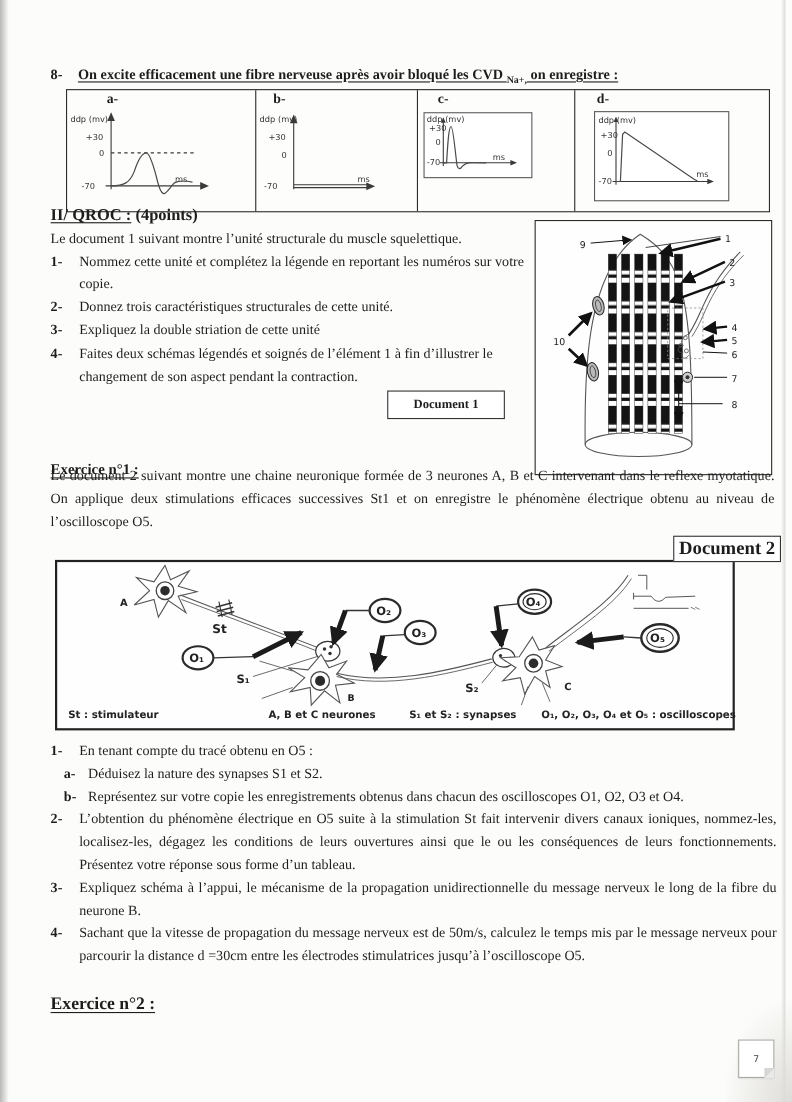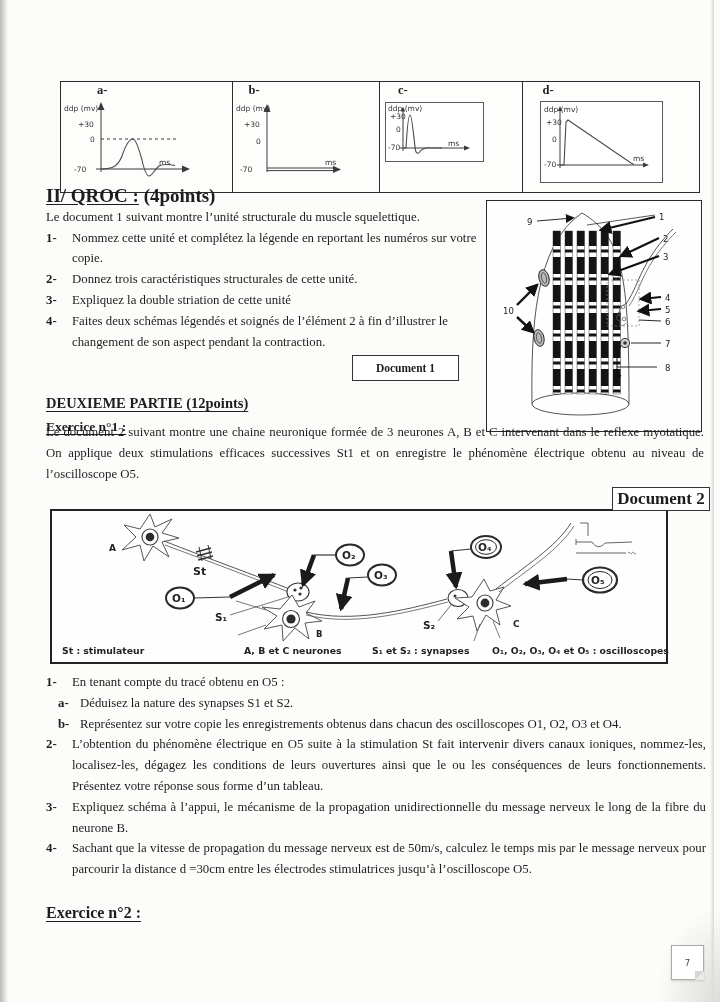--- a/index.html
+++ b/index.html
@@ -30,21 +30,21 @@
   .inner-box{border:1.2px solid #5a5a5a;background:#fff;}
   svg text{font-family:"DejaVu Sans", sans-serif;}
   .axis{stroke:#3a3a3a;stroke-width:1;fill:none;}
   .curve{stroke:#4a4a4a;stroke-width:1.1;fill:none;}
   .gtick{font-size:7.5px;fill:#333;}
   .gylab{font-size:7.5px;fill:#333;}
   .gxlab{font-size:7.5px;fill:#333;}
 
   
   .qroc{position:absolute;left:46px;top:186px;width:447px;font-size:12.8px;line-height:20.8px;}
-  .qroc-h{font-weight:bold;font-size:19px;}
+  .qroc-h{font-weight:bold;font-size:15px;}
   .qroc-h .u{text-decoration:underline;text-underline-offset:2px;}
   .item{display:flex;}
   .item .n{width:26px;font-weight:bold;flex:none;}
   .item .t{flex:1;}
 
   .doc-label{position:absolute;border:1.6px solid #333;background:#fff;
     font-family:Liberation Serif, serif;font-weight:bold;font-size:11.5px;
     display:flex;align-items:center;justify-content:center;}
   .doc1-label{left:352px;top:355px;width:105px;height:24px;}
   .doc2-label{left:612px;top:487px;width:96px;height:22px;font-size:17px;z-index:5;}
@@ -87,20 +87,23 @@
     border-left:9px solid #d6d6d2;border-bottom:9px solid #e9e9e7;transform:rotate(0deg);}
 </style>
 </head>
 <body>
 
 <div class="paper">
   <div class="scan-edge-left"></div>
   <div class="scan-edge-right"></div>
   <div class="scan-corner"></div>
 
+  <div class="q8">
+    <span class="q8-num">8-</span><span class="q8-body"><span>On excite efficacement une fibre nerveuse après avoir bloqué les CVD </span><sub>Na+,</sub><span> on enregistre :</span></span>
+  </div>
 
   <div class="graph-table">
 
     <div class="gcell" style="width:173px;">
       <div class="gcell-label" style="padding-left:36px;">a-</div>
       <svg width="165" height="92" viewBox="0 0 165 92">
         <text class="gylab" x="3" y="13">ddp (mv)</text>
         <line class="axis" x1="40" y1="8" x2="40" y2="74"></line>
         <polygon points="40,4 36.5,12 43.5,12" fill="#3a3a3a"></polygon>
         <text class="gtick" x="17" y="29">+30</text>
@@ -177,21 +180,21 @@
     <div class="item">
       <span class="n">2-</span>
       <span class="t">Donnez trois caractéristiques structurales de cette unité.</span>
     </div>
     <div class="item">
       <span class="n">3-</span>
       <span class="t">Expliquez la double striation de cette unité</span>
     </div>
     <div class="item">
       <span class="n">4-</span>
-      <span class="t">Faites deux schémas légendés et soignés de l’élément 2 à fin d’illustrer le changement de son aspect pendant la contraction.</span>
+      <span class="t">Faites deux schémas légendés et soignés de l’élément 1 à fin d’illustrer le changement de son aspect pendant la contraction.</span>
     </div>
   </div>
 
   <div class="doc-label doc1-label">Document 1</div>
 
   <div class="fig1">
     <svg width="213" height="229" viewBox="0 0 213 229">
       <defs>
         <pattern id="myo" width="8" height="28" patternUnits="userSpaceOnUse">
           <rect width="8" height="28" fill="#fff"></rect>
@@ -253,21 +256,20 @@
       <text x="176" y="59" font-size="8.5" fill="#222">3</text>
       <text x="178" y="100" font-size="8.5" fill="#222">4</text>
       <text x="178" y="112" font-size="8.5" fill="#222">5</text>
       <text x="178" y="124" font-size="8.5" fill="#222">6</text>
       <text x="178" y="146" font-size="8.5" fill="#222">7</text>
       <text x="178" y="170" font-size="8.5" fill="#222">8</text>
       <text x="16" y="113" font-size="8.5" fill="#222">10</text>
     </svg>
   </div>
 
-  <div class="p2-title">DEUXIEME PARTIE (12points)</div>
   <div class="ex1-title">Exercice n°1 :</div>
   <div class="ex1-intro">Le document 2 suivant montre une chaine neuronique formée de 3 neurones A, B et C intervenant dans le reflexe myotatique. On applique deux stimulations efficaces successives St1 et on enregistre le phénomène électrique obtenu au niveau de l’oscilloscope O5.</div>
 
   <div class="doc-label doc2-label">Document 2</div>
 
   <div class="fig2">
     <svg width="614" height="136" viewBox="0 0 614 136">
       <defs>
         <marker id="bigah2" viewBox="0 0 10 10" refX="8.5" refY="5" markerWidth="17" markerHeight="17" orient="auto" markerUnits="userSpaceOnUse">
           <path d="M0,0 L10,5 L0,10 Z" fill="#1b1b1b"></path>

